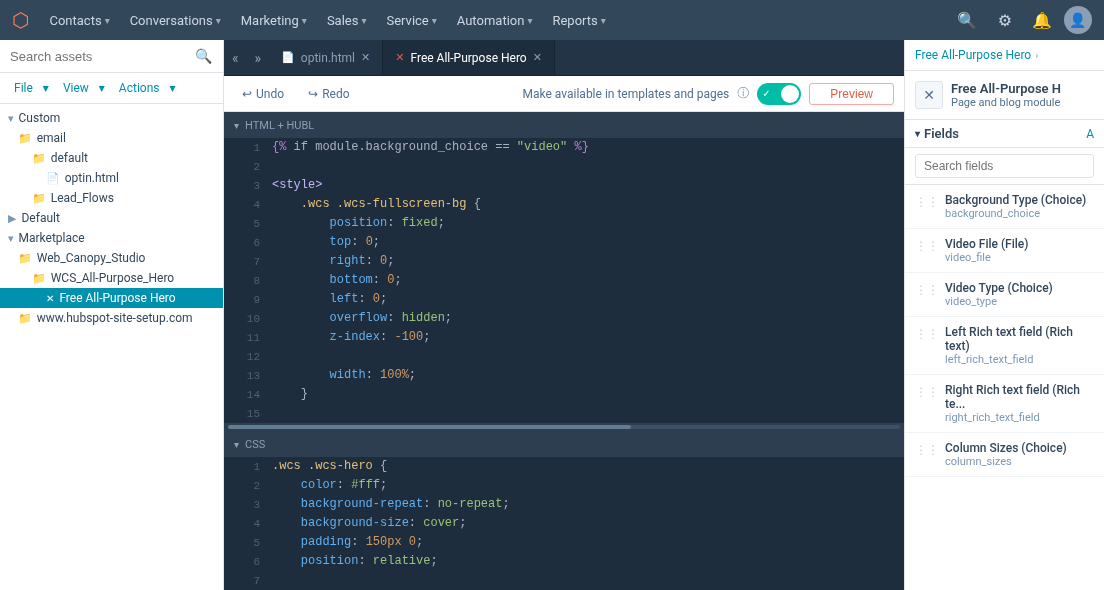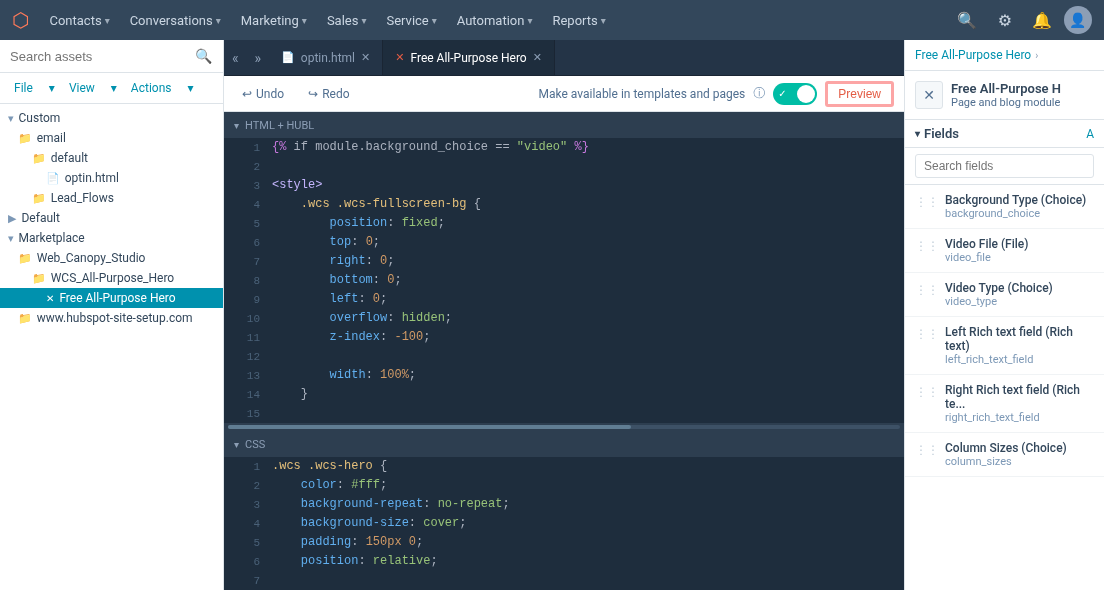--- a/index.html
+++ b/index.html
@@ -36,21 +36,21 @@
       flex: 1; border: none; outline: none; font-size: 13px; color: #33475b;
       background: transparent;
     }
     .search-icon { color: #7c98b6; font-size: 14px; cursor: pointer; }
     .toolbar {
       display: flex; align-items: center; padding: 6px 10px; gap: 6px;
       border-bottom: 1px solid #dde3e8;
     }
     .toolbar-btn {
       color: #0091ae; font-size: 12px; cursor: pointer; display: flex;
-      align-items: center; gap: 16px; padding: 2px 4px;
+      align-items: center; gap: 10px; padding: 2px 4px;
     }
 
     
     .file-tree { flex: 1; overflow-y: auto; padding: 4px 0; }
     .tree-item {
       display: flex; align-items: center; padding: 3px 8px;
       cursor: pointer; color: #33475b; font-size: 12px;
     }
     .tree-item.selected { background: #0091ae; color: #fff; }
     .tree-item.selected .tree-icon { color: #fff; }
@@ -97,21 +97,21 @@
     .toggle-switch {
       display: flex; align-items: center; background: #00bda5; border-radius: 12px;
       padding: 2px; width: 44px; height: 22px; cursor: pointer; position: relative;
     }
     .toggle-knob {
       width: 18px; height: 18px; background: #fff; border-radius: 50%;
       position: absolute; right: 2px;
     }
     .toggle-check { position: absolute; left: 5px; color: #fff; font-size: 10px; }
     .preview-btn {
-      border: 3px solid #fca5a5; color: #e35c44; padding: 3px 10px;
+      border: 1px solid #fca5a5; color: #e35c44; padding: 3px 20px;
       border-radius: 3px; font-size: 12px; cursor: pointer; background: #fff;
     }
 
     
     .code-editor { flex: 1; display: flex; flex-direction: column; overflow: hidden; }
     .code-section { display: flex; flex-direction: column; }
     .code-section-header {
       display: flex; align-items: center; background: #2d3e50; padding: 4px 10px;
       color: #8c9eb5; font-size: 11px; cursor: pointer; height: 26px; gap: 6px;
     }

